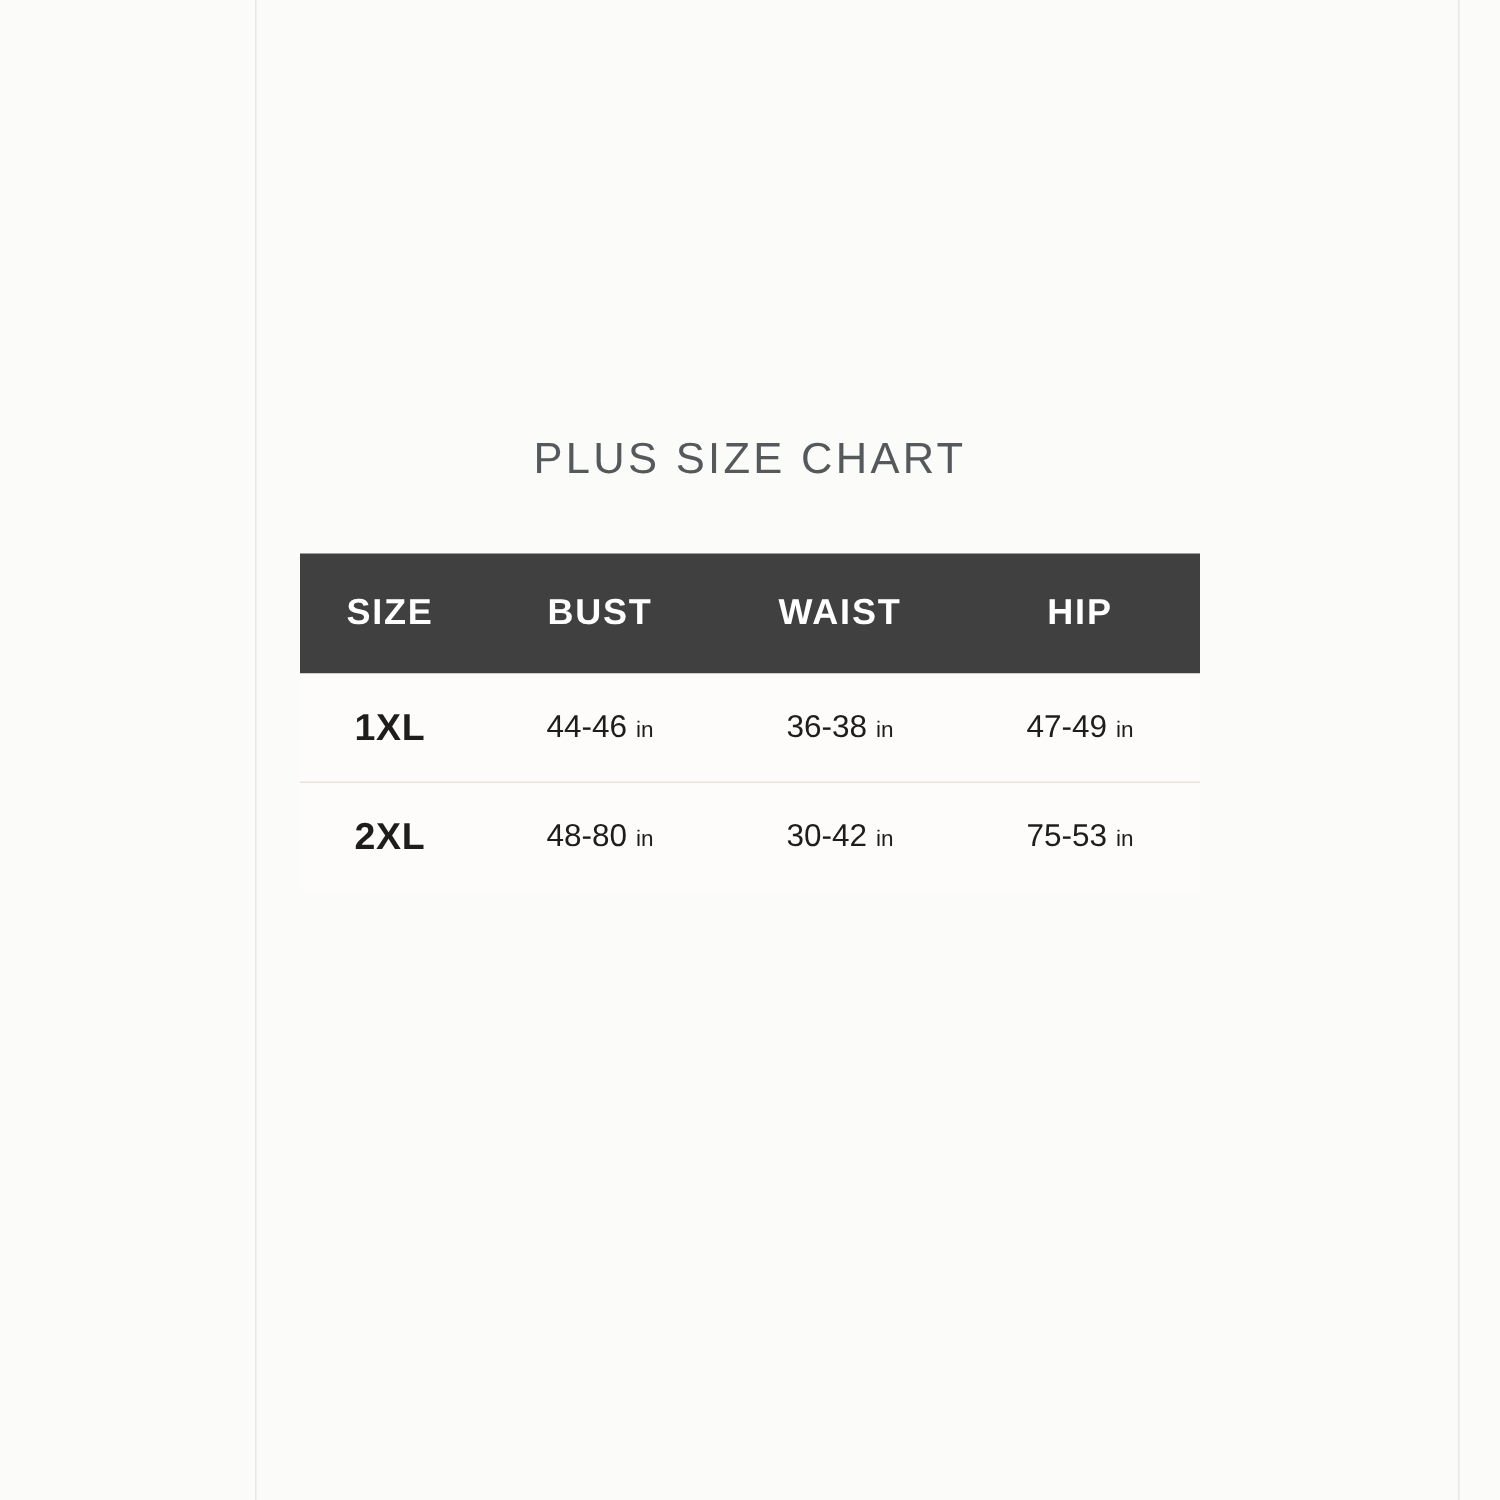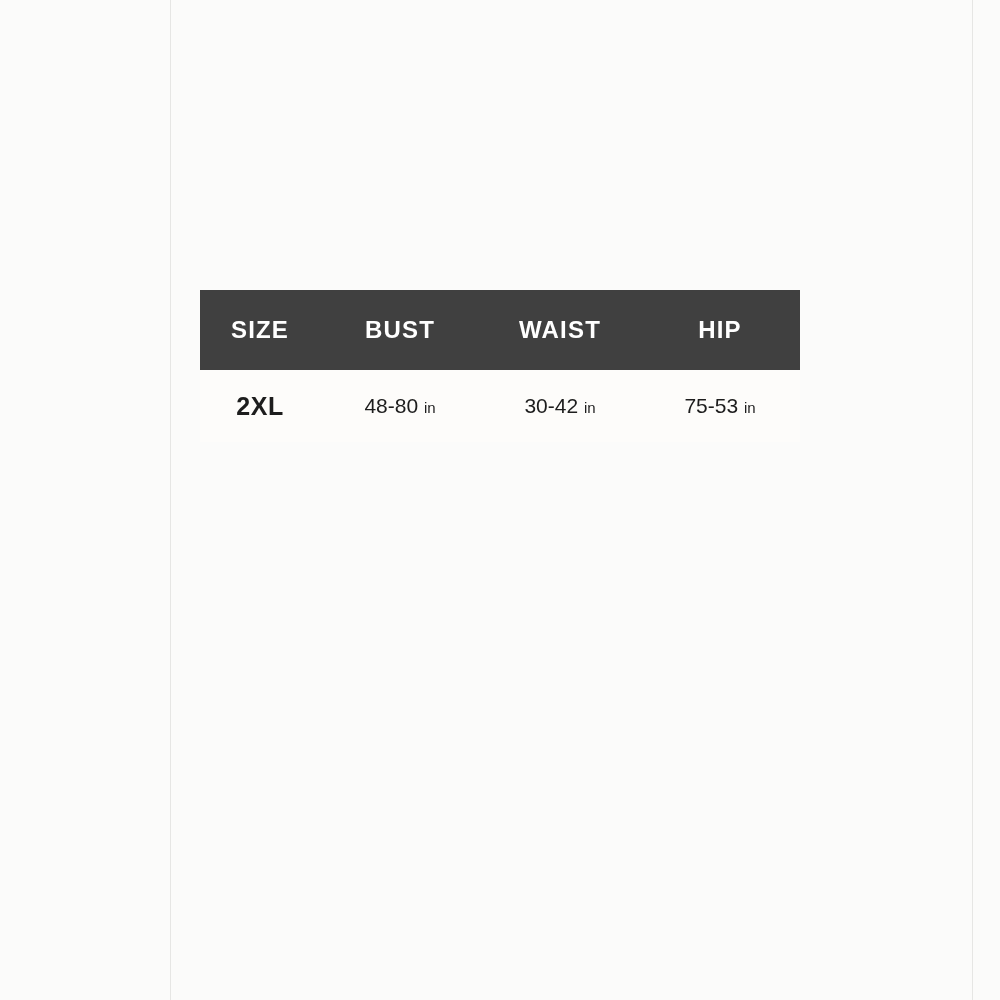--- a/index.html
+++ b/index.html
@@ -91,38 +91,45 @@
 </head>
 <body>
 
 <div class="page">
 
   <div class="edge-rule left"></div>
   <div class="edge-rule right"></div>
 
   <div class="chart-wrap">
 
+    <div class="chart-title">PLUS SIZE CHART</div>
 
     <table class="size-chart">
       <colgroup>
         <col class="c-size">
           <col class="c-bust">
           <col class="c-waist">
           <col class="c-hip">
       </colgroup>
       <thead>
         <tr>
           <th>SIZE</th>
           <th>BUST</th>
           <th>WAIST</th>
           <th>HIP</th>
         </tr>
       </thead>
       <tbody>
         <tr>
+          <td class="size-cell">1XL</td>
+          <td><span>44-46</span> <span class="unit">in</span></td>
+          <td><span>36-38</span> <span class="unit">in</span></td>
+          <td><span>47-49</span> <span class="unit">in</span></td>
+        </tr>
+        <tr>
           <td class="size-cell">2XL</td>
           <td><span>48-80</span> <span class="unit">in</span></td>
           <td><span>30-42</span> <span class="unit">in</span></td>
           <td><span>75-53</span> <span class="unit">in</span></td>
         </tr>
       </tbody>
     </table>
 
   </div>
 </div>

